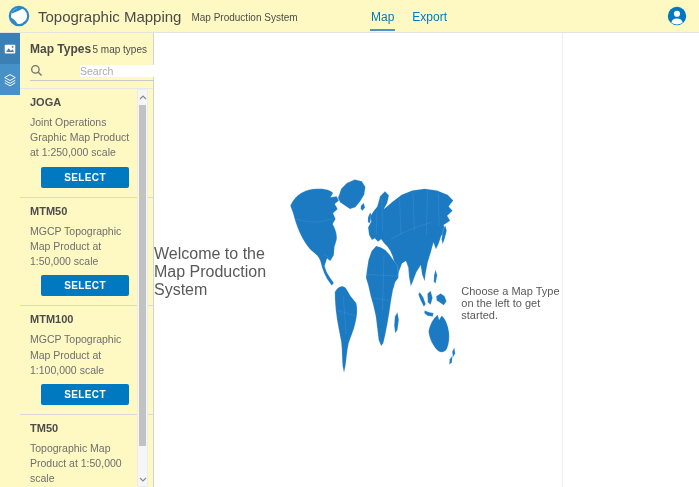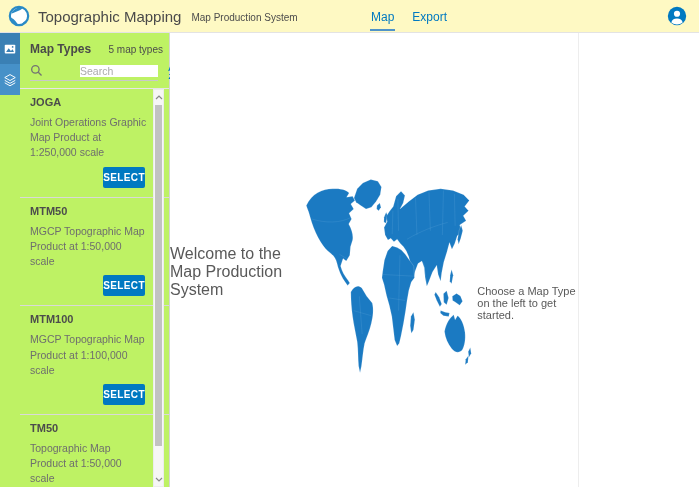--- a/index.html
+++ b/index.html
@@ -16,21 +16,21 @@
   .tab { background:none; border:none; color:#0079c1; font-size:12px; cursor:pointer;
     margin-right:16px; padding:9px 1px 5px 1px; border-bottom:2px solid transparent;
     font-family:"Liberation Sans", sans-serif; }
   .tab.active { border-bottom-color:#4f93c8; }
   .avatar { position:absolute; right:12px; top:6px; width:20px; height:20px; cursor:pointer; }
 
   
   .body-row { display:flex; height:454px; }
 
   
-  .sidebar { width:170px; flex:0 0 auto; border-right:1px solid #d4d4d4; display:flex; background:#bef264;justify-content:center; }
+  .sidebar { width:154px; flex:0 0 auto; border-right:1px solid #d4d4d4; display:flex; background:#fef9c3;justify-content:center; }
   .action-strip { width:20px; flex:0 0 auto; align-self:flex-start; background:#4691c8;
     display:flex; flex-direction:column; }
   .action-cell { height:31px; display:flex; align-items:center; justify-content:center; cursor:pointer; }
   .action-cell.active { background:#3a80b4; }
   .panel { flex:1; display:flex; flex-direction:column; min-width:0; }
   .panel-head { display:flex; justify-content:space-between; align-items:center; padding:9px 6px 2px 10px; }
   .panel-title { font-size:12px; font-weight:bold; color:#4a4a4a; }
   .panel-count { font-size:10px; color:#4c4c4c; }
   .search-row { display:flex; align-items:center; padding:6px 6px 7px 10px; }
   .search-wrap { display:flex; align-items:center; border-bottom:1px solid #c9c9c9; flex:1; padding-bottom:3px;gap:32px; }
@@ -42,21 +42,21 @@
   .sort-letters { display:flex; flex-direction:column; line-height:1; }
   .sort-letters span { font-size:8px; font-weight:bold; color:#0079c1; }
   .sort-arrow { font-size:11px; color:#0079c1; line-height:1; margin-left:1px; }
 
   .list { flex:1; position:relative; overflow:hidden; border-top:1px solid #e6e6e6; }
   .item { padding:7px 22px 7px 10px; border-bottom:1px solid #d9d9d9; }
   .item-title { font-size:11px; font-weight:bold; color:#4c4c4c; }
   .item-desc { font-size:10.5px; color:#6e6e6e; line-height:1.45; margin-top:7px; }
   .item-btn { display:block; margin:6px 2px 2px auto; background:#0079c1; color:#fff;
     font-size:10px; font-weight:bold; letter-spacing:.4px; border:none; border-radius:2px;
-    padding:5px 0; cursor:pointer; font-family:"Liberation Sans", sans-serif; }
+    padding:5px 23px; cursor:pointer; font-family:"Liberation Sans", sans-serif; }
 
   .scrollbar { position:absolute; top:0; right:5px; width:11px; height:100%;
     background:#f6f6f6; border:1px solid #ececec; }
   .sb-btn { position:absolute; left:0; width:100%; height:14px; display:flex; align-items:center;
     justify-content:center; cursor:pointer; }
   .sb-btn.up { top:0; } .sb-btn.down { bottom:0; }
   .sb-thumb { position:absolute; left:1px; right:1px; top:15px; bottom:40px; background:#c2c2c2; cursor:pointer; }
 
   
   .main { flex:1; display:flex; background:#fff; }

